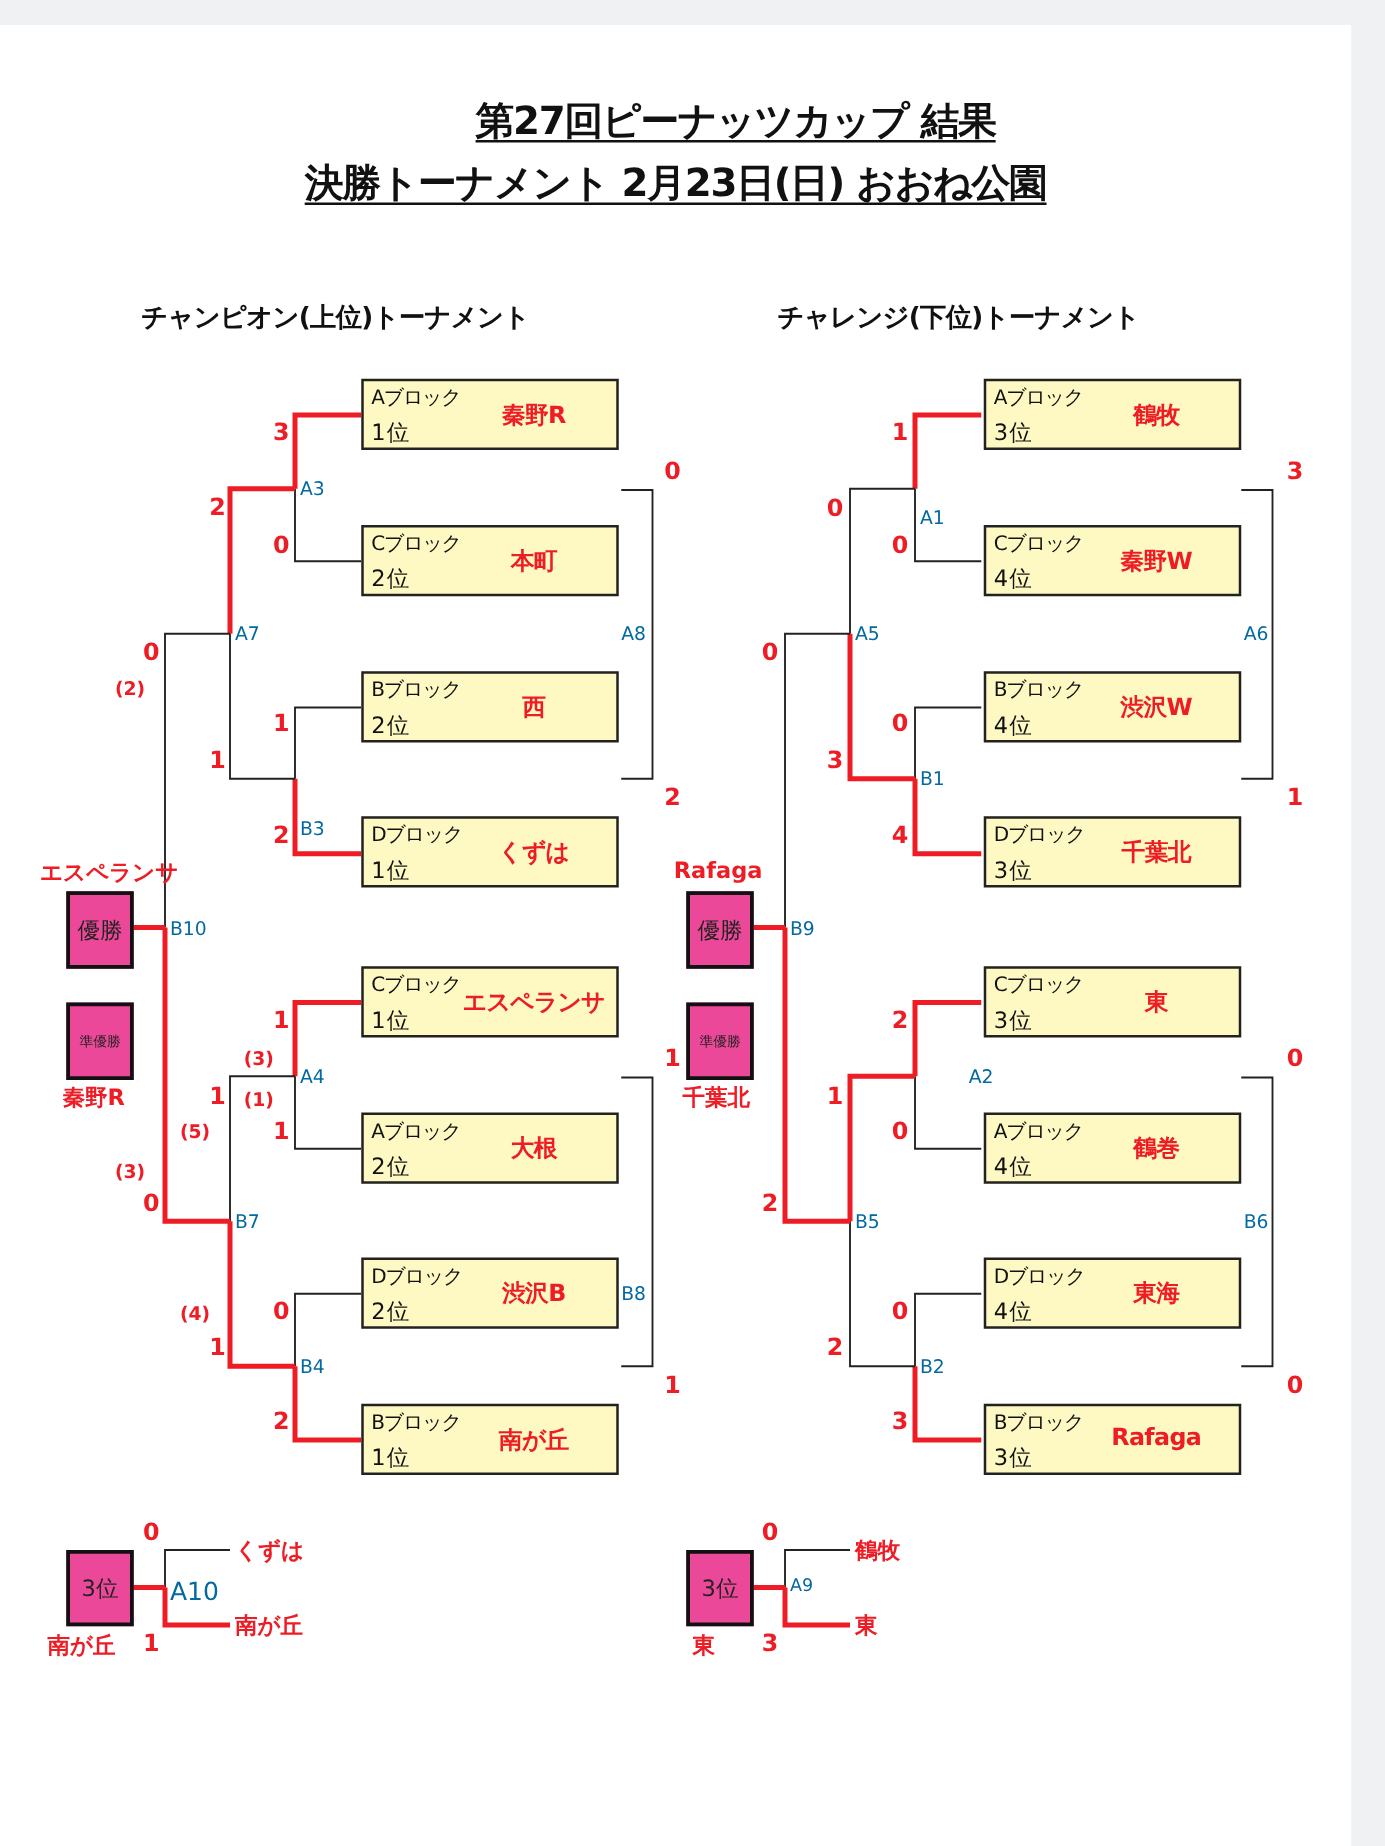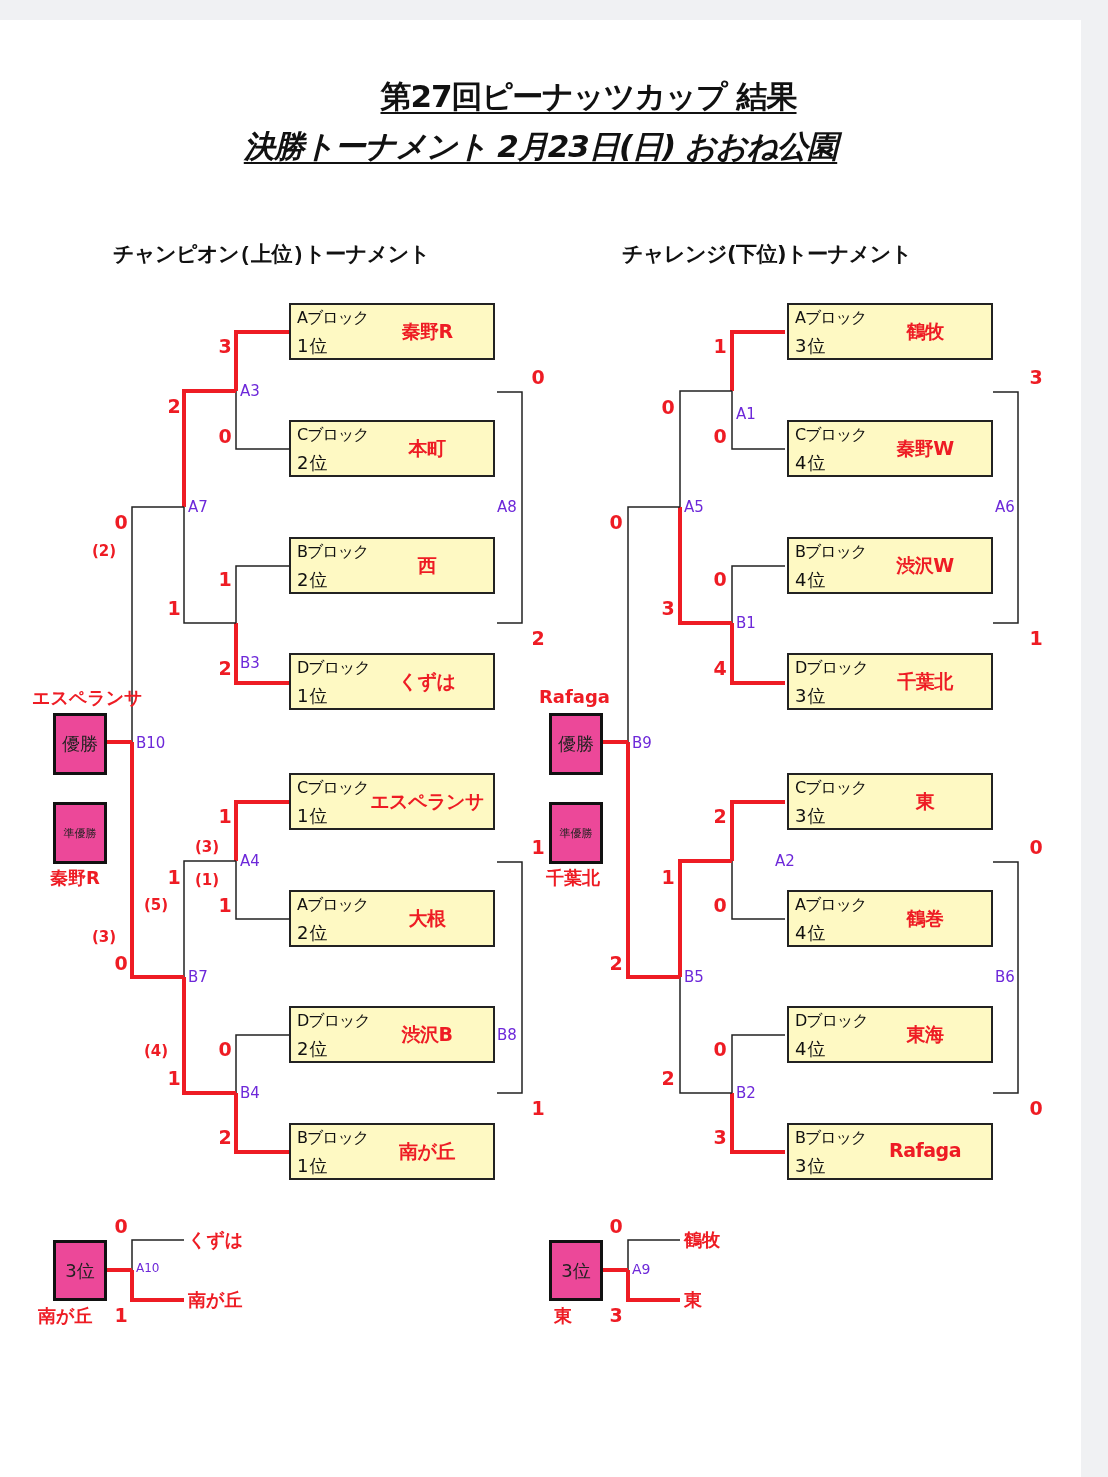--- a/index.html
+++ b/index.html
@@ -13,21 +13,21 @@
   .title {
     position:absolute; left:0; width:1081px; text-align:center;
     font-family:"DejaVu Sans",sans-serif; font-weight:bold; font-size:31px;
     text-decoration:underline; text-underline-offset:5px; text-decoration-thickness:2px; letter-spacing:-1px;
   }
   .sec-title { position:absolute; font-weight:bold; font-size:21px; letter-spacing:-0.5px; white-space:nowrap; }
   .tbox { position:absolute; width:206px; height:57px; border:2px solid #222; box-sizing:border-box; background:#fef9c3; }
   .tbox .blk { position:absolute; left:6px; top:3px; font-size:16px; letter-spacing:-1px; }
   .tbox .rank { position:absolute; left:6px; top:29px; font-size:18px; letter-spacing:1px; }
   .tbox .team { position:absolute; left:70px; right:0; top:14px; text-align:center; color:#ee1c24; font-weight:bold; font-size:19px; white-space:nowrap; letter-spacing:-0.5px; }
-  .code { position:absolute; font-size:15px; color:#6d28d9; white-space:nowrap; }
+  .code { position:absolute; font-size:15px; color:#0369a1; white-space:nowrap; }
   .score { position:absolute; color:#ee1c24; font-weight:bold; font-size:19px; width:20px; text-align:center; }
   .pk { position:absolute; color:#ee1c24; font-weight:bold; font-size:15px; white-space:nowrap; }
   .award { position:absolute; width:54px; height:62px; border:3px solid #111; box-sizing:border-box; background:#ec4899; display:flex; align-items:center; justify-content:center; }
   .award .lbl { font-size:18px; color:#222; }
   .award.small .lbl { font-size:11px; }
   .winner { position:absolute; color:#ee1c24; font-weight:bold; font-size:18px; white-space:nowrap; }
   .tp-team { position:absolute; color:#ee1c24; font-weight:bold; font-size:18px; white-space:nowrap; }
 </style>
 </head>
 <body>
@@ -73,23 +73,23 @@
       <polyline points="680,977 628,977 628,742" fill="none" stroke="#ee1c24" stroke-width="4" stroke-linejoin="miter"></polyline>
       <polyline points="602,742 628,742" fill="none" stroke="#ee1c24" stroke-width="4" stroke-linejoin="miter"></polyline>
       <polyline points="993,392 1018,392 1018,623 993,623" fill="none" stroke="#222" stroke-width="1.5" stroke-linejoin="miter"></polyline>
       <polyline points="993,862 1018,862 1018,1093 993,1093" fill="none" stroke="#222" stroke-width="1.5" stroke-linejoin="miter"></polyline>
       <polyline points="680,1240 628,1240 628,1270" fill="none" stroke="#222" stroke-width="1.5" stroke-linejoin="miter"></polyline>
       <polyline points="680,1300 628,1300 628,1270" fill="none" stroke="#ee1c24" stroke-width="4" stroke-linejoin="miter"></polyline>
       <polyline points="602,1270 628,1270" fill="none" stroke="#ee1c24" stroke-width="4" stroke-linejoin="miter"></polyline>
     </svg>
 
   <div class="title" style="top:76px;padding-left:48px;">第27回ピーナッツカップ 結果</div>
-  <div class="title" style="top:126px;font-style:italic;">決勝トーナメント 2月23日(日) おおね公園</div>
-
-  <div class="sec-title" style="left:113px; top:240px;font-family:Liberation Mono, monospace;">チャンピオン(上位)トーナメント</div>
+  <div class="title" style="top:126px;">決勝トーナメント 2月23日(日) おおね公園</div>
+
+  <div class="sec-title" style="left:113px; top:240px;">チャンピオン(上位)トーナメント</div>
 
   <div id="left-slots">
       <div class="tbox" style="left: 289px; top: 303px;">
         <span class="blk">Aブロック</span>
         <span class="rank">1位</span>
         <span class="team">秦野R</span>
       </div>
       <div class="tbox" style="left: 289px; top: 420px;">
         <span class="blk">Cブロック</span>
         <span class="rank">2位</span>
@@ -166,21 +166,21 @@
     <span class="lbl">優勝</span>
   </div>
   <div class="award small" style="left:53px; top:802px;">
     <span class="lbl">準優勝</span>
   </div>
   <div class="winner" style="left:50px; top:866px;">秦野R</div>
 
   <div class="award" style="left:53px; top:1240px; height:61px;">
     <span class="lbl">3位</span>
   </div>
-  <div class="code" style="left:136px; top:1261px; font-size:12px;">A10</div>
+  <div class="code" style="left:136px; top:1261px; font-size:20px;">A10</div>
   <div class="score" style="left:111px; top:1215px;">0</div>
   <div class="score" style="left:111px; top:1304px;">1</div>
   <div class="tp-team" style="left:188px; top:1228px;">くずは</div>
   <div class="tp-team" style="left:188px; top:1288px;">南が丘</div>
   <div class="winner" style="left:38px; top:1304px;">南が丘</div>
 
   <div class="sec-title" style="left:622px; top:240px;">チャレンジ(下位)トーナメント</div>
 
   <div id="right-slots">
       <div class="tbox" style="left: 787px; top: 303px;">

